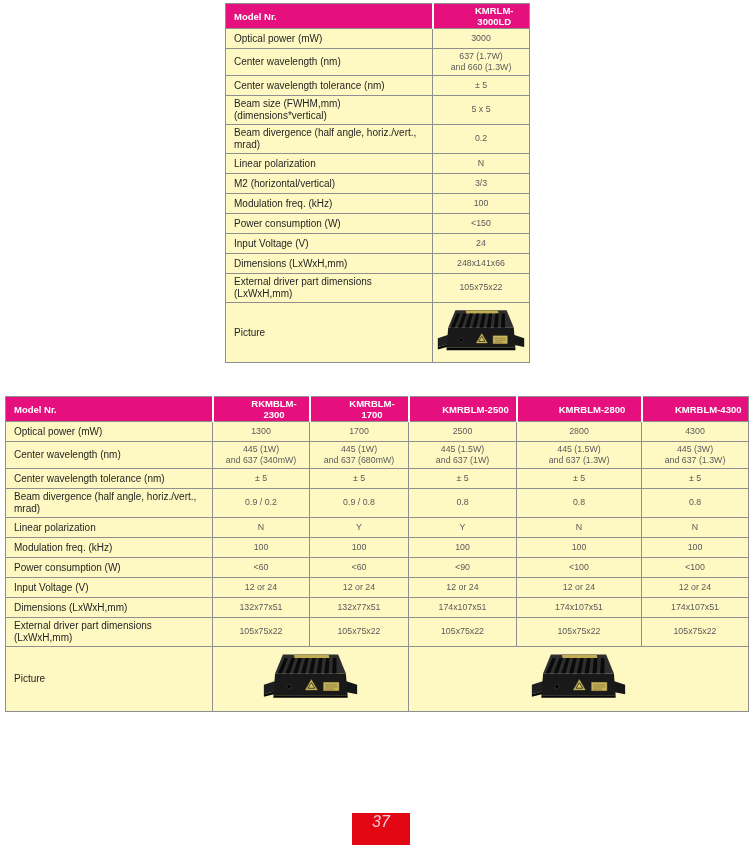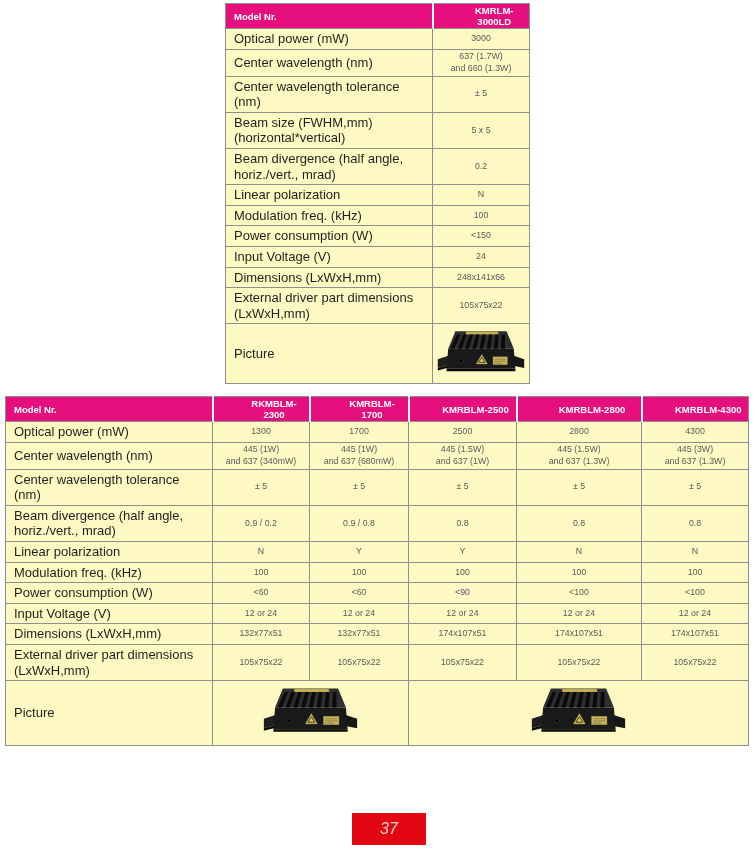--- a/index.html
+++ b/index.html
@@ -20,35 +20,35 @@
 
   thead th {
     background:#e5107d; color:#ffffff; font-size:9.5px; font-weight:bold;
     height:17px; padding:1px 6px;
   }
   thead th.lbl { text-align:left; padding-left:8px; }
   thead th.mdl { text-align:center; border-left:2px solid #ffffff;padding-left:32px; }
 
   td.lbl {
     text-align:left; padding:2px 4px 2px 8px; color:#1f1f1f;
-    font-size:13px; height:15px; line-height:1.2;
+    font-size:10px; height:15px; line-height:1.2;
   }
   td.val {
     text-align:center; color:#5a5a5a; font-size:8.8px;
     white-space:pre-line; line-height:1.3; padding:1px 2px; height:15px;
     vertical-align:middle;
   }
   tr.wl td { height:22px; }
   td.pic-cell { text-align:center; vertical-align:middle; padding:2px; }
   .t1 td.pic-cell { height:55px; }
   .t2 td.pic-cell { height:60px; }
 
   .page-num-box {
-    position:absolute; left:352px; top:813px; width:74px; height:32px;
-    background:#e30613; display:flex; align-items:center; justify-content:center;
+    position:absolute; left:352px; top:813px; width:58px; height:32px;
+    background:#e30613; display:flex; justify-content:center;
   }
   .page-num-box span { color:#f3cdd2; font-size:16px; font-style:italic; }
   .defs-holder { position:absolute; width:0; height:0; overflow:hidden; }
 </style>
 </head>
 <body>
 
 <div class="page">
 
   <svg class="defs-holder" aria-hidden="true">
@@ -103,30 +103,34 @@
         <tr class="wl">
             <td class="lbl">Center wavelength (nm)</td>
             <td class="val">637 (1.7W)
 and 660 (1.3W)</td>
           </tr>
         <tr>
             <td class="lbl">Center wavelength tolerance (nm)</td>
             <td class="val">± 5</td>
           </tr>
         <tr>
-            <td class="lbl">Beam size (FWHM,mm) (horizontal*vertical)</td>
+            <td class="lbl">Beam size (FWHM,mm) (dimensions*vertical)</td>
             <td class="val">5 x 5</td>
           </tr>
         <tr>
             <td class="lbl">Beam divergence (half angle, horiz./vert., mrad)</td>
             <td class="val">0.2</td>
           </tr>
         <tr>
             <td class="lbl">Linear polarization</td>
             <td class="val">N</td>
+          </tr>
+        <tr>
+            <td class="lbl">M2 (horizontal/vertical)</td>
+            <td class="val">3/3</td>
           </tr>
         <tr>
             <td class="lbl">Modulation freq. (kHz)</td>
             <td class="val">100</td>
           </tr>
         <tr>
             <td class="lbl">Power consumption (W)</td>
             <td class="val">&lt;150</td>
           </tr>
         <tr>

